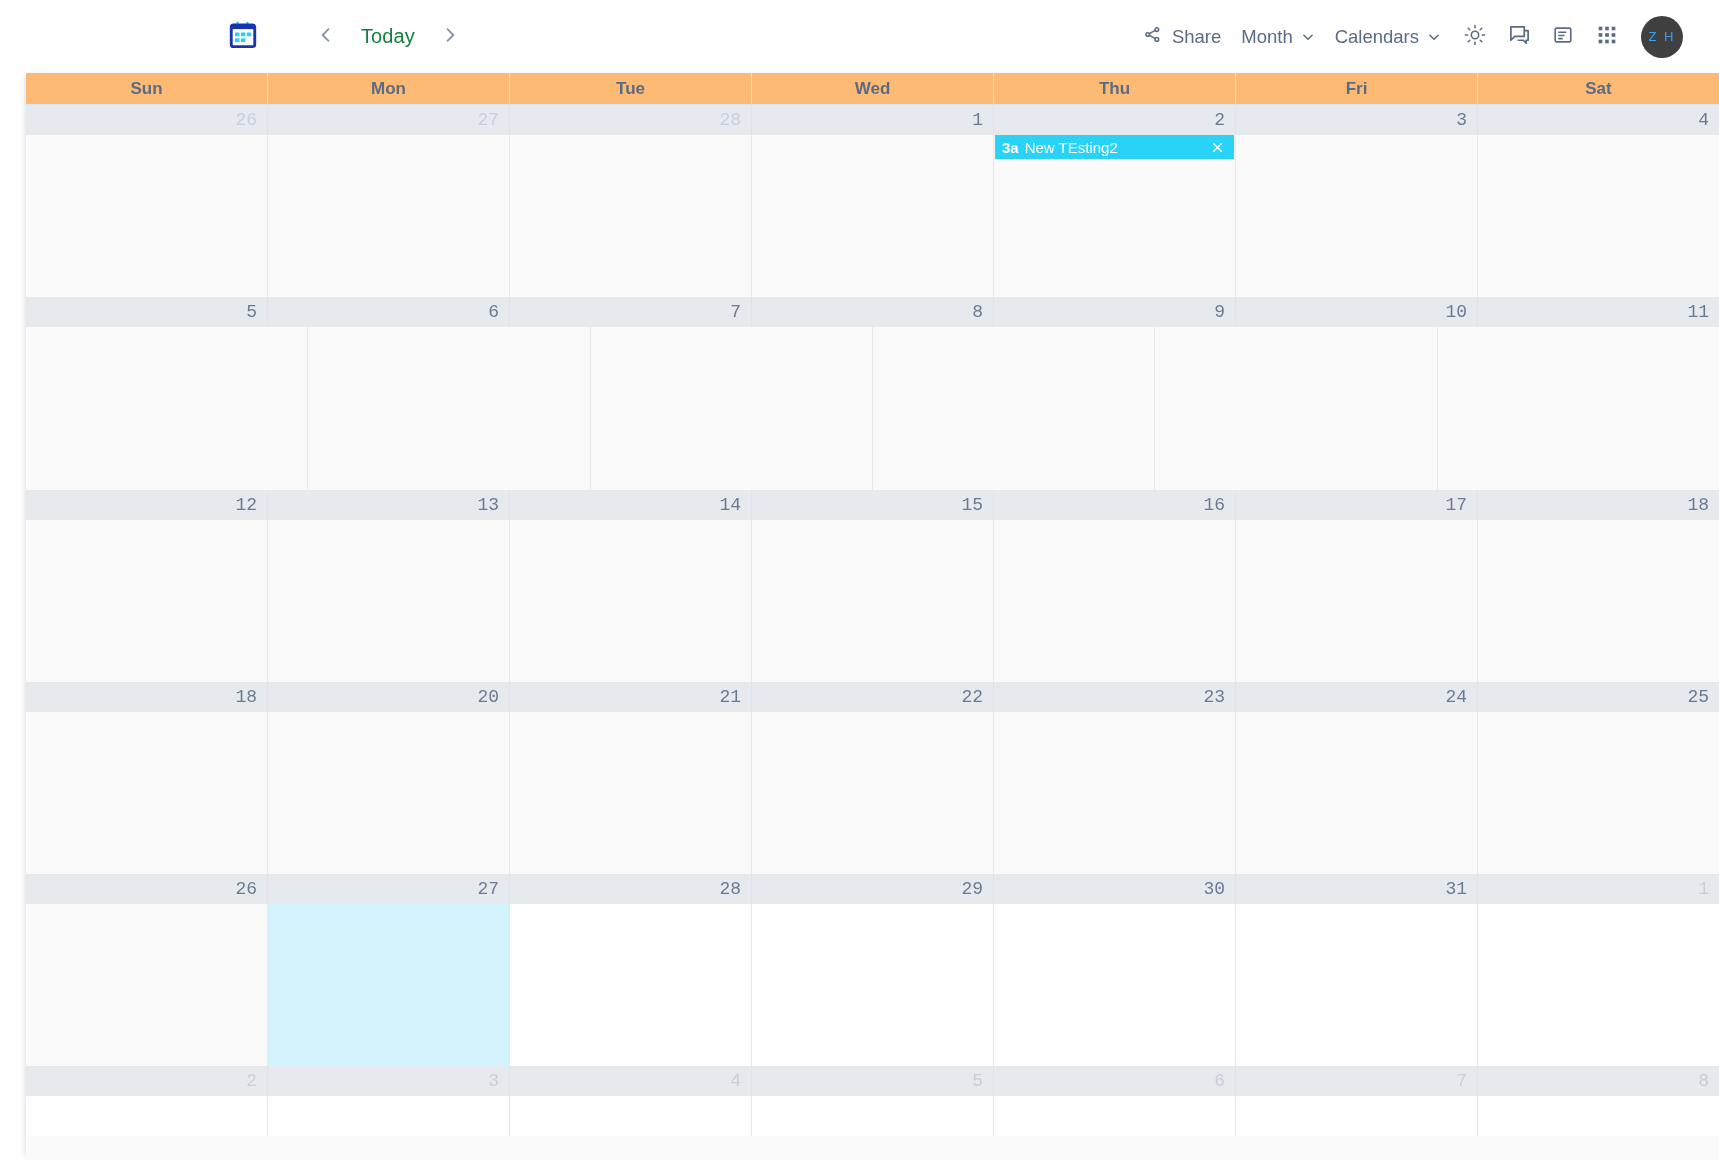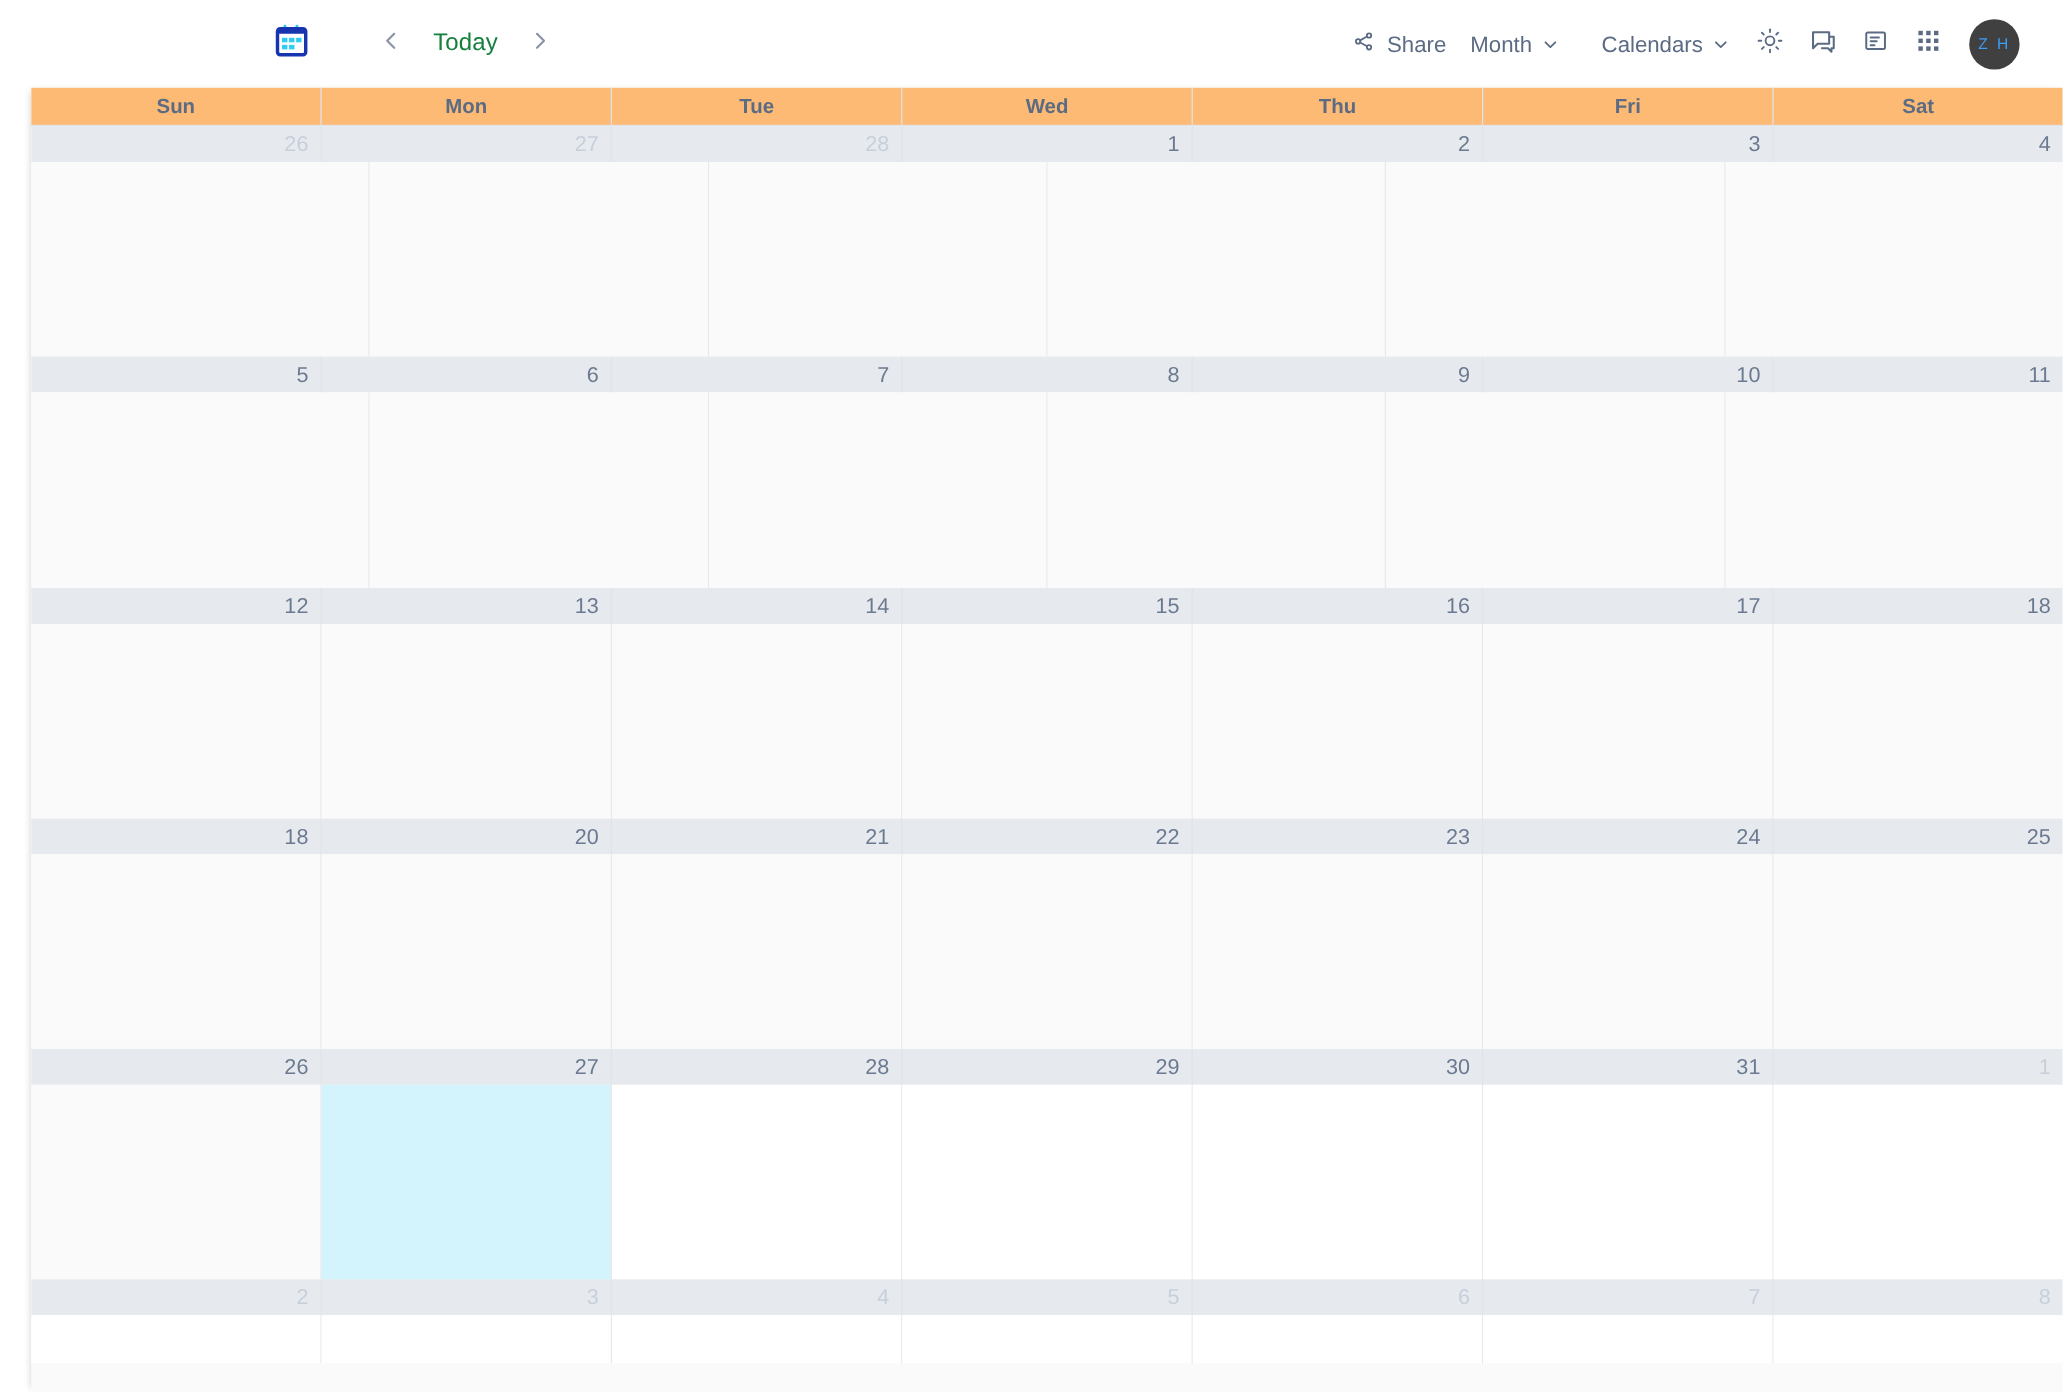--- a/index.html
+++ b/index.html
@@ -144,20 +144,21 @@
   .num-cell {
     flex: 1 1 0;
     text-align: right;
     padding-right: 10px;
     font-size: 18px;
     color: #6c7a91;
     line-height: 30px;
     box-sizing: border-box;
     border-right: 1px solid #dfe4e9;
     cursor: pointer;
+    font-family: Liberation Mono, monospace;
   }
   .num-cell:last-child { border-right: none; }
   .num-cell.muted { color: #c7cfdb; }
 
   .body-row {
     display: flex;
     position: relative;
   }
   .day-cell {
     flex: 1 1 0;
@@ -259,21 +260,21 @@
     <div class="tb-item">
       <span class="lbl" style="margin-left:0">Month</span>
       <span class="chev">
         <svg width="14" height="14" viewBox="0 0 24 24" fill="none" stroke="currentColor" stroke-width="2.6" stroke-linecap="round" stroke-linejoin="round">
             <polyline points="5 9 12 16 19 9"></polyline>
           </svg>
       </span>
     </div>
 
     <div class="tb-item">
-      <span class="lbl" style="margin-left:16px">Calendars</span>
+      <span class="lbl" style="margin-left:0">Calendars</span>
       <span class="chev">
         <svg width="14" height="14" viewBox="0 0 24 24" fill="none" stroke="currentColor" stroke-width="2.6" stroke-linecap="round" stroke-linejoin="round">
             <polyline points="5 9 12 16 19 9"></polyline>
           </svg>
       </span>
     </div>
 
     <div class="icon-btn">
       <span>
         <svg width="22" height="22" viewBox="0 0 24 24" fill="none" stroke="currentColor" stroke-width="1.7" stroke-linecap="round">
@@ -351,20 +352,32 @@
           <div class="num-cell">1</div>
           <div class="num-cell">2</div>
           <div class="num-cell">3</div>
           <div class="num-cell">4</div>
         </div>
         <div class="body-row" style="height: 162px;">
           <div class="day-cell"></div>
           <div class="day-cell"></div>
           <div class="day-cell"></div>
           <div class="day-cell"></div>
+          <div class="day-cell">
+            <div class="event">
+              <span class="etime">3a</span>
+              <span class="etitle">New TEsting2</span>
+              <span class="eclose">
+                <svg width="13" height="13" viewBox="0 0 24 24" fill="none" stroke="#ffffff" stroke-width="2.6" stroke-linecap="round">
+                  <line x1="5" y1="5" x2="19" y2="19"></line>
+                  <line x1="19" y1="5" x2="5" y2="19"></line>
+                </svg>
+              </span>
+            </div>
+          </div>
           <div class="day-cell"></div>
           <div class="day-cell"></div>
         </div>
       </div>
       <div class="week">
         <div class="num-row">
           <div class="num-cell">5</div>
           <div class="num-cell">6</div>
           <div class="num-cell">7</div>
           <div class="num-cell">8</div>

